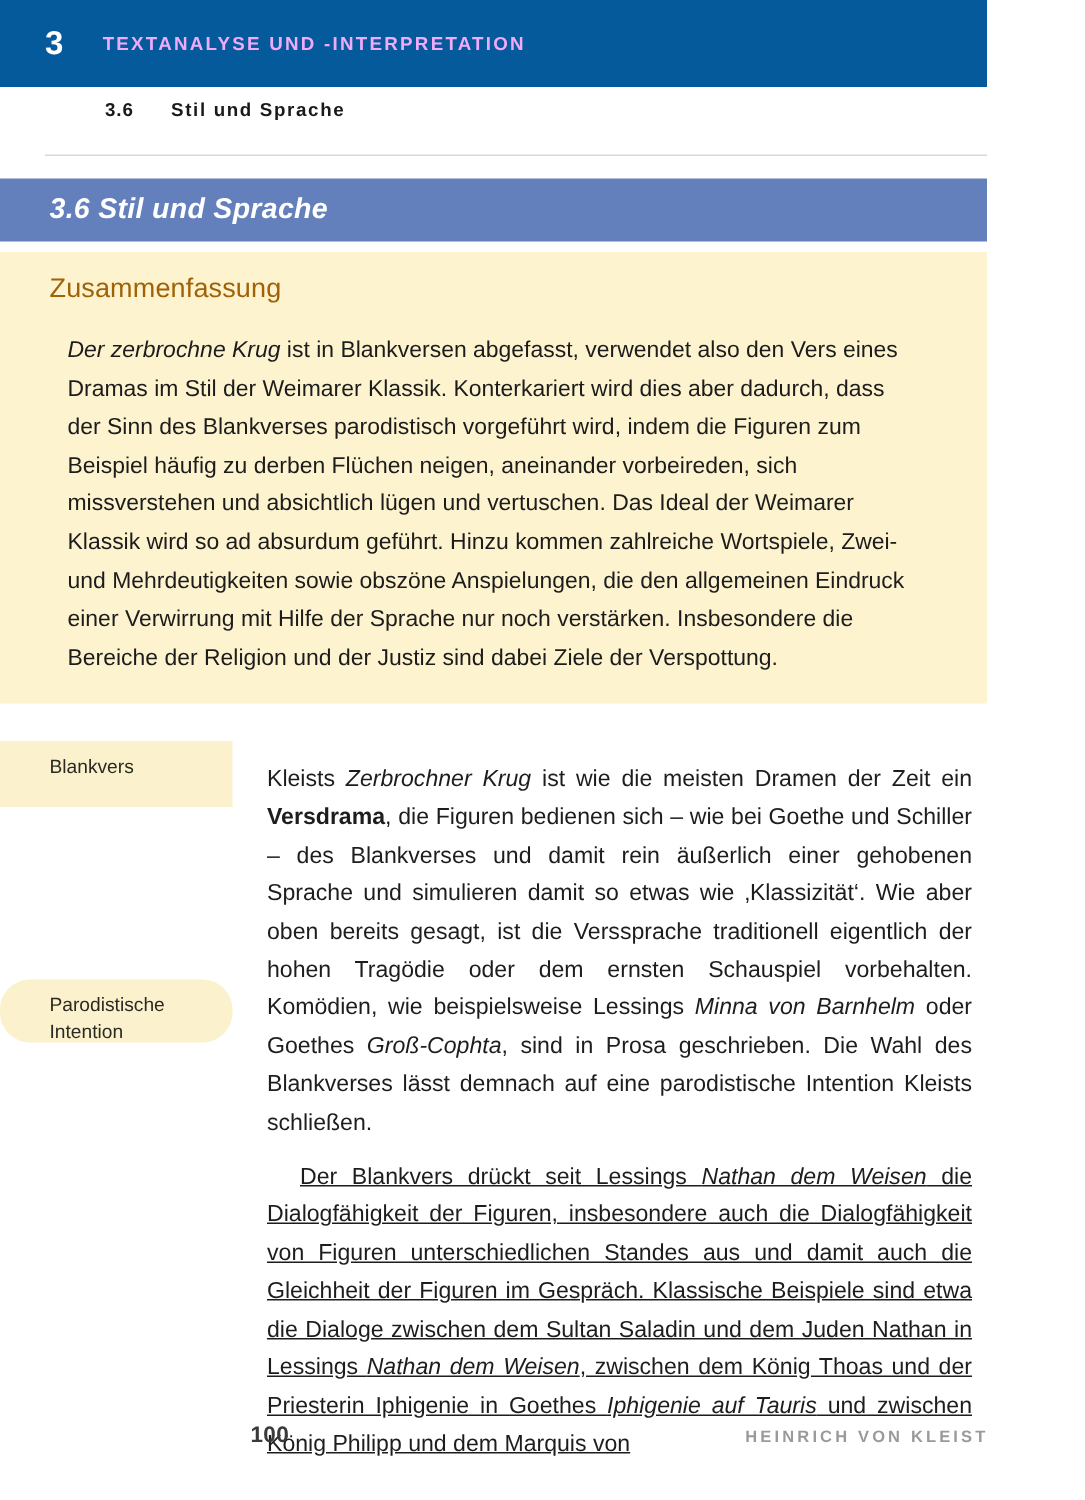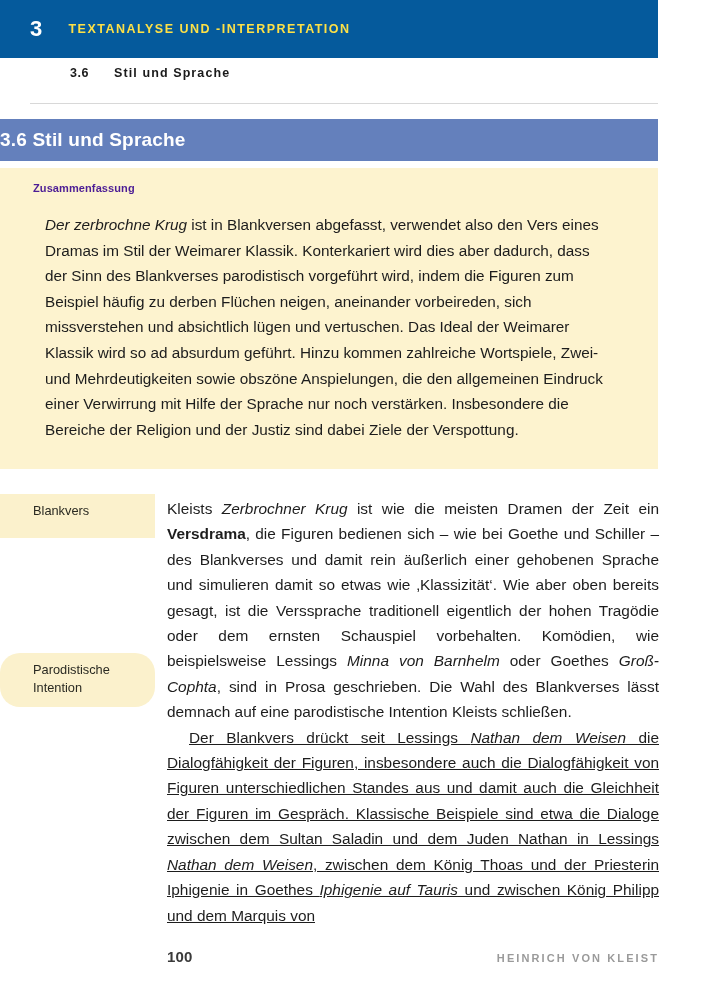--- a/index.html
+++ b/index.html
@@ -40,21 +40,21 @@
     font-size: 22px;
     font-weight: bold;
     color: #ffffff;
     margin-left: 30px;
     line-height: 1;
     letter-spacing: 0.2px;
   }
   .runhead-title {
     font-size: 12.5px;
     font-weight: bold;
-    color: #fde047;
+    color: #f0abfc;
     margin-left: 26px;
     letter-spacing: 1.5px;
     text-transform: uppercase;
     white-space: nowrap;
   }
 
   
   .subhead {
     position: absolute;
     left: 30px;
@@ -84,41 +84,43 @@
     position: absolute;
     left: 0;
     top: 119px;
     width: 658px;
     height: 42px;
     background: #6480bc;
     display: flex;
     align-items: center;
   }
   .section-banner-text {
+    margin-left: 33px;
     color: #ffffff;
     font-size: 19px;
     font-weight: bold;
     letter-spacing: 0.2px;
+    font-style: italic;
   }
 
   
   .summary-box {
     position: absolute;
     left: 0;
     top: 168px;
     width: 658px;
     height: 301px;
     background: #fdf3cf;
     box-sizing: border-box;
     padding: 14px 36px 0 33px;
   }
   .summary-heading {
-    font-size: 11px;
-    font-weight: bold;
-    color: #4c1d95;
+    font-size: 18px;
+    font-weight: normal;
+    color: #a16207;
     margin: 0 0 18px 0;
     letter-spacing: 0.1px;
   }
   .summary-body {
     font-size: 15.3px;
     line-height: 25.6px;
     color: #1c1c1c;
     margin: 12px;
     text-align: left;
     hyphens: manual;
@@ -131,34 +133,34 @@
     left: 0;
     width: 155px;
     background: #fbf1cc;
     box-sizing: border-box;
     padding: 8px 10px 20px 33px;
     font-size: 12.8px;
     line-height: 18px;
     color: #2a2a22;
   }
   .marginnote-1 { top: 494px; height: 44px; }
-  .marginnote-2 { top: 653px; height: 54px; border-radius: 20px; }
+  .marginnote-2 { top: 653px; height: 42px; border-radius: 20px; }
 
   
   .body-column {
     position: absolute;
     left: 167px;
     top: 496px;
     width: 492px;
     font-size: 15.4px;
     line-height: 25.4px;
     color: #1d1d1d;
   }
   .body-column p {
-    margin: 0;
+    margin: 11px;
     text-align: justify;
     text-justify: inter-word;
   }
   .body-column p.indent { text-indent: 22px; text-decoration: underline; }
   .body-column i { font-style: italic; }
   .body-column b { font-weight: bold; }
 
   
   .footer {
     position: absolute;

